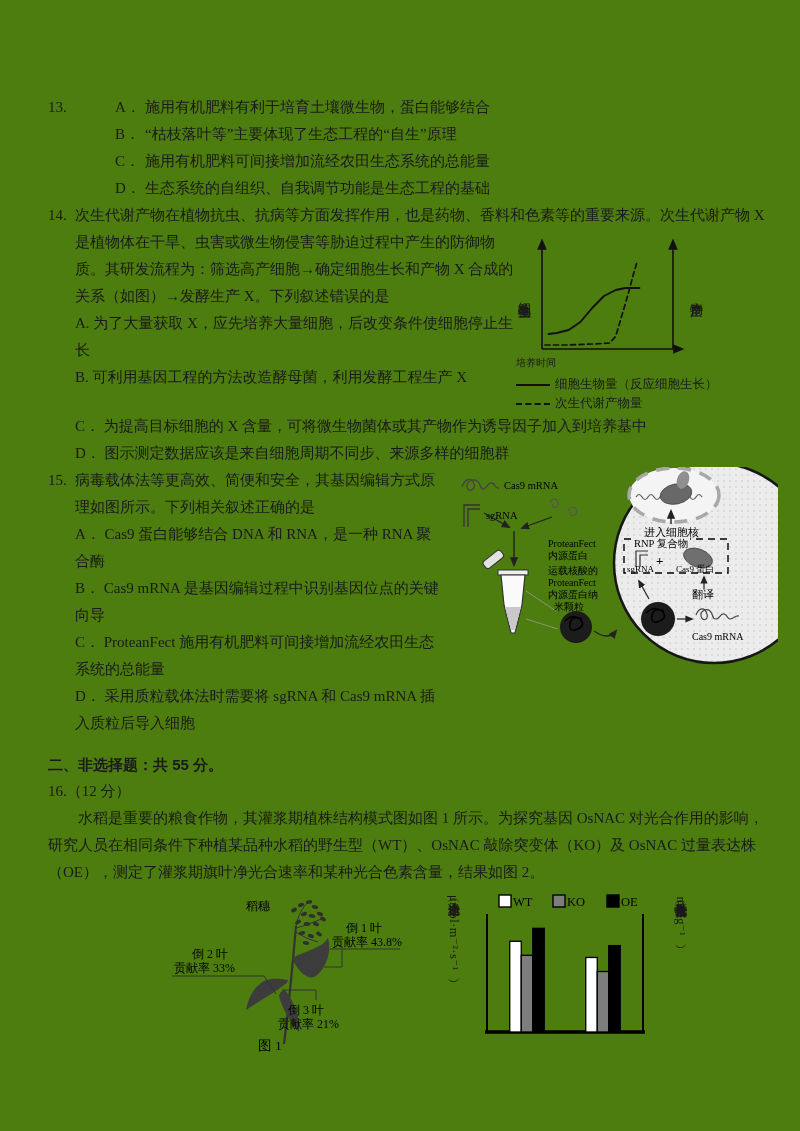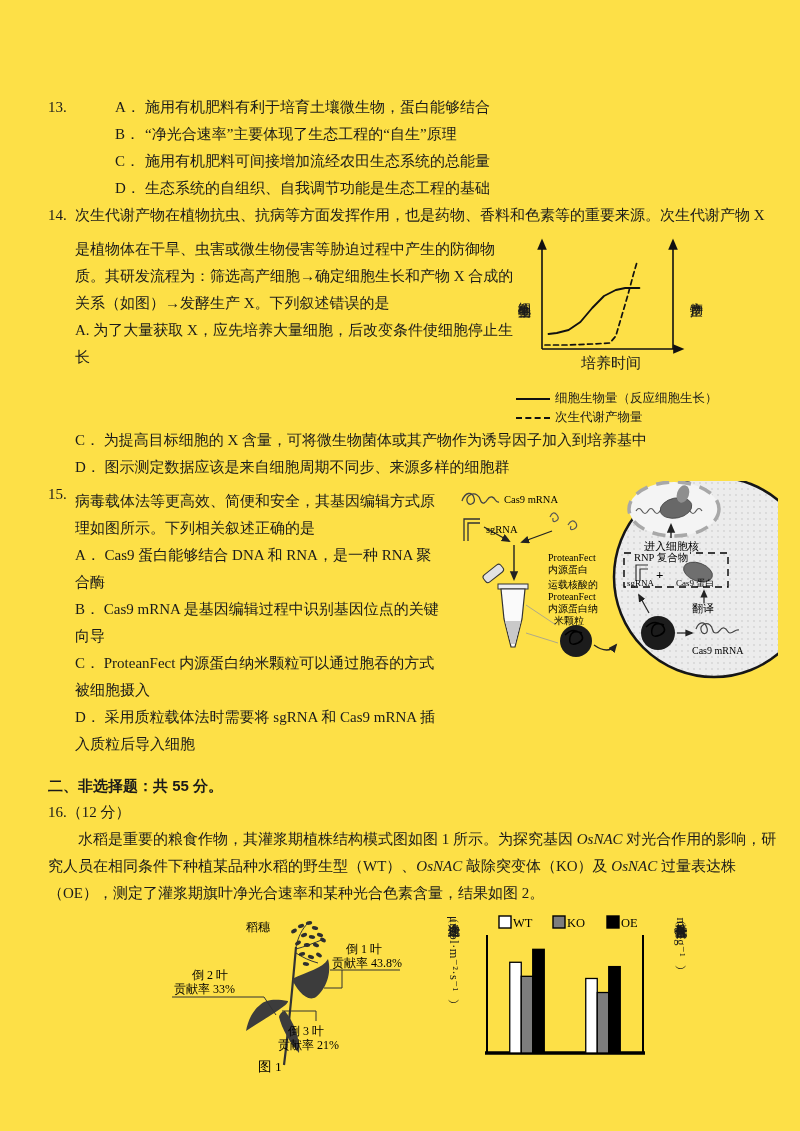--- a/index.html
+++ b/index.html
@@ -1,46 +1,46 @@
 <!DOCTYPE html>
 <html><head>
 <meta charset="utf-8">
 <style>
   html,body{margin:0;padding:0;background:#fff;}
   .sheet{
     width:800px;height:1131px;box-sizing:border-box;overflow:hidden;
     padding:94px 22px 0 48px;
     font-family:"Liberation Serif","DejaVu Serif",serif;
-    font-size:15px;line-height:27px;color:#1a1a1a;background:#fde047;
+    font-size:15px;line-height:27px;color:#1a1a1a;background:#4d7c0f;
   }
   .q{position:relative;}
   .qrow{display:flex;align-items:flex-start;}
   .qnum{flex:none;width:27px;}
   .qbody{flex:1;min-width:0;}
   .opt{display:flex;align-items:flex-start;padding-left:40px;}
   .opt .olabel{flex:none;width:30px;}
   .opt .otext{flex:1;min-width:0;}
   .twocol{display:flex;align-items:flex-start;}
-  .twocol .lcol{min-width:0;margin-top:7px;}
+  .twocol .lcol{min-width:0;}
   .twocol .rcol{flex:none;}
   
   .fig14col{width:262px;padding-top:4px;}
   .fig14plot{display:flex;align-items:center;justify-content:flex-start;}
   .vtext{writing-mode:vertical-rl;text-orientation:upright;font-size:13px;letter-spacing:1px;line-height:16px;}
-  .fig14xlabel{font-size:15px;text-align:center;width:190px;line-height:16px;}
-  .legend14{font-size:12.5px;line-height:19px;margin-top:18px;}
+  .fig14xlabel{font-size:10px;width:190px;line-height:16px;}
+  .legend14{font-size:12.5px;line-height:19px;margin-top:4px;}
   .legrow{display:flex;align-items:center;}
   .legline{display:inline-block;width:34px;height:0;margin-right:5px;}
   .legline.solid{border-top:2.2px solid #111;}
   .legline.dashed{border-top:2.2px dashed #111;}
   
   .sechdr{font-weight:bold;font-family:"Liberation Sans","DejaVu Sans",sans-serif;margin-top:14px;}
   .q16head{margin-top:0;}
   .q16para{text-indent:2em;}
-  .it{font-style:italic;}
+  .it{}
   
   .figrow{display:flex;align-items:flex-start;margin-top:6px;}
   .fig1wrap{margin-left:88px;width:286px;text-align:center;}
   .fig2wrap{margin-left:24px;width:300px;}
   .fig2flex{display:flex;align-items:flex-start;}
   .fig2vlab{writing-mode:vertical-rl;text-orientation:mixed;font-size:12.5px;letter-spacing:0.5px;line-height:15px;height:158px;}
   svg text{font-family:"Liberation Serif","DejaVu Serif",serif;}
 </style>
 </head>
 <body>
@@ -49,21 +49,21 @@
 
   <div class="q qrow">
     <div class="qnum">13.</div>
     <div class="qbody">
       <div class="opt">
         <span class="olabel">A．</span>
         <span class="otext">施用有机肥料有利于培育土壤微生物，蛋白能够结合</span>
       </div>
       <div class="opt">
         <span class="olabel">B．</span>
-        <span class="otext">“净光合速率”主要体现了生态工程的“自生”原理</span>
+        <span class="otext">“枯枝落叶等”主要体现了生态工程的“自生”原理</span>
       </div>
       <div class="opt">
         <span class="olabel">C．</span>
         <span class="otext">施用有机肥料可间接增加流经农田生态系统的总能量</span>
       </div>
       <div class="opt">
         <span class="olabel">D．</span>
         <span class="otext">生态系统的自组织、自我调节功能是生态工程的基础</span>
       </div>
     </div>
@@ -72,20 +72,24 @@
   <div class="q qrow">
     <div class="qnum">14.</div>
     <div class="qbody">
       <div>次生代谢产物在植物抗虫、抗病等方面发挥作用，也是药物、香料和色素等的重要来源。次生代谢产物 X</div>
       <div class="twocol">
         <div class="lcol" style="width:452px;">
           <div>是植物体在干旱、虫害或微生物侵害等胁迫过程中产生的防御物质。其研发流程为：筛选高产细胞→确定细胞生长和产物 X 合成的关系（如图）→发酵生产 X。下列叙述错误的是</div>
           <div>
             <span>A.</span>
             <span>为了大量获取 X，应先培养大量细胞，后改变条件使细胞停止生长</span>
+          </div>
+          <div>
+            <span>B.</span>
+            <span>可利用基因工程的方法改造酵母菌，利用发酵工程生产 X</span>
           </div>
         </div>
         <div class="rcol fig14col">
           <div class="fig14plot">
             <div class="vtext">细胞生物量</div>
             <svg id="fig14svg" width="156" height="122" viewBox="0 0 156 122">
               <defs>
                 <marker id="ah14" markerWidth="8" markerHeight="8" refX="5.5" refY="3" orient="auto">
                   <path d="M0,0 L7,3 L0,6 z" fill="#111"></path>
                 </marker>
@@ -133,21 +137,21 @@
           <div>
             <span>A．</span>
             <span>Cas9 蛋白能够结合 DNA 和 RNA，是一种 RNA 聚合酶</span>
           </div>
           <div>
             <span>B．</span>
             <span>Cas9 mRNA 是基因编辑过程中识别基因位点的关键向导</span>
           </div>
           <div>
             <span>C．</span>
-            <span>ProteanFect 内源蛋白纳米颗粒可以通过胞吞的方式被细胞摄入</span>
+            <span>ProteanFect 施用有机肥料可间接增加流经农田生态系统的总能量</span>
           </div>
           <div>
             <span>D．</span>
             <span>采用质粒载体法时需要将 sgRNA 和 Cas9 mRNA 插入质粒后导入细胞</span>
           </div>
         </div>
         <div class="rcol" style="width:332px;">
           
           <svg width="332" height="198" viewBox="0 0 332 198">
             <defs>

